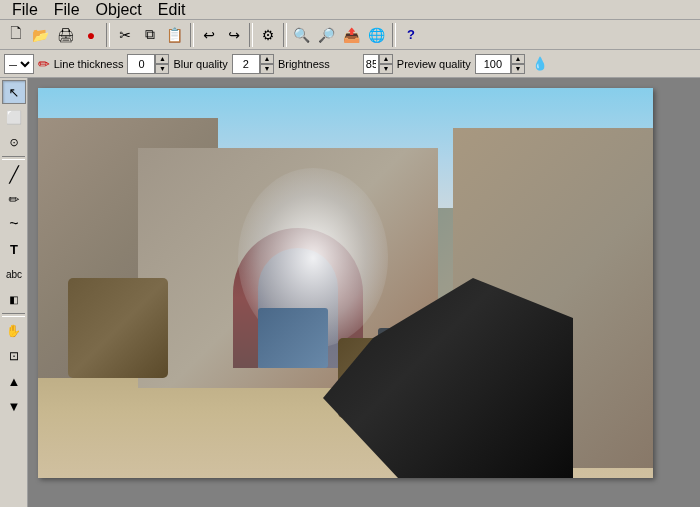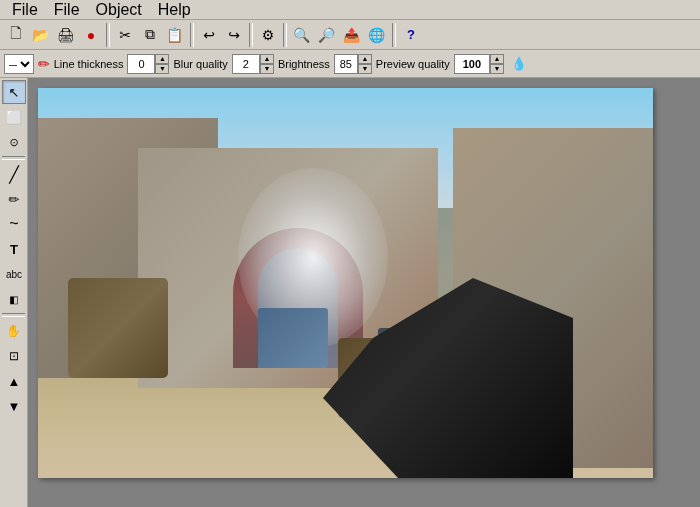--- a/index.html
+++ b/index.html
@@ -288,21 +288,21 @@
       border-radius: 3px;
     }
   </style>
 </head>
 <body>
 
 <div class="menu-bar">
   <span class="menu-item">File</span>
   <span class="menu-item">File</span>
   <span class="menu-item">Object</span>
-  <span class="menu-item">Help</span>
+  <span class="menu-item">Edit</span>
 </div>
 
 <div class="toolbar1">
   <button class="tb-btn" title="New">🗋</button>
   <button class="tb-btn" title="Open">📂</button>
   <button class="tb-btn" title="Print">🖨</button>
   <button class="tb-btn" title="Stop" style="color:#c00;">●</button>
   <div class="tb-separator"></div>
   <button class="tb-btn" title="Cut">✂</button>
   <button class="tb-btn" title="Copy">⧉</button>
@@ -344,30 +344,30 @@
   <div class="tb2-spinbox">
     <input type="text" style="width: 28px;" value="2">
     <div class="spin-btns">
       <button class="spin-btn">▲</button>
       <button class="spin-btn">▼</button>
     </div>
   </div>
 
   <span class="tb2-label">Brightness</span>
   <div class="tb2-spinbox">
-    <input type="text" style="width: 24px;" value="85">
+    <input type="text" style="width: 16px; margin-left: 29px;" value="85">
     <div class="spin-btns">
       <button class="spin-btn">▲</button>
       <button class="spin-btn">▼</button>
     </div>
   </div>
 
   <span class="tb2-label">Preview quality</span>
   <div class="tb2-spinbox">
-    <input type="text" style="width: 36px; font-weight: bold;" value="100">
+    <input type="text" style="width: 36px;" value="100">
     <div class="spin-btns">
       <button class="spin-btn">▲</button>
       <button class="spin-btn">▼</button>
     </div>
   </div>
 
   <button class="tb-btn" title="Eyedropper" style="font-size:13px;">💧</button>
 </div>
 
 <div class="main-area">

